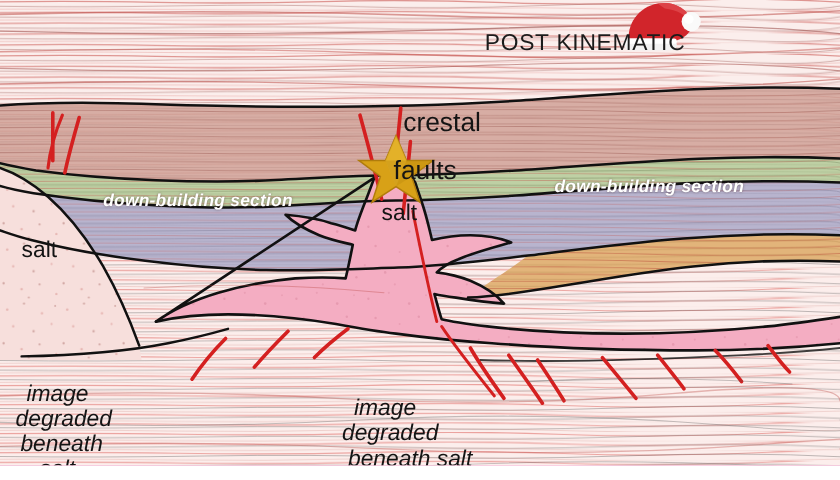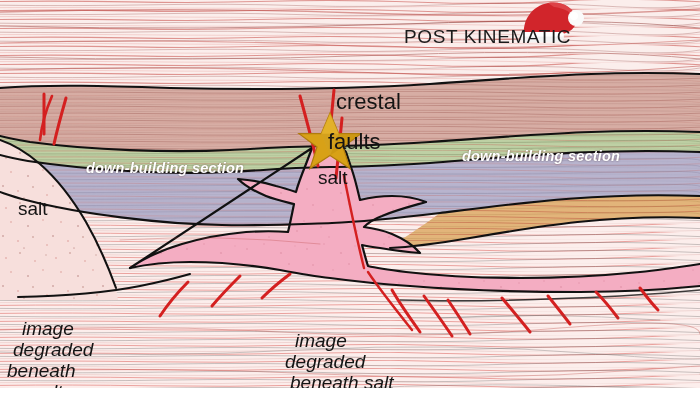--- a/index.html
+++ b/index.html
@@ -309,20 +309,20 @@
   <div class="lbl lbl-plain" style="left:318px;top:167px;">salt</div>
 
   <div class="lbl lbl-plain" style="left:18px;top:198px;">salt</div>
 
   <div class="lbl lbl-white" style="left:86px;top:160px;">down-building section</div>
 
   <div class="lbl lbl-white" style="left:462px;top:148px;">down-building section</div>
 
   <div class="lbl lbl-ital" style="left:22px;top:318px;">image</div>
   <div class="lbl lbl-ital" style="left:13px;top:339px;">degraded</div>
-  <div class="lbl lbl-ital" style="left:7px;top:360px;">beneath</div>
+  <div class="lbl lbl-ital" style="left:17px;top:360px;">beneath</div>
   <div class="lbl lbl-ital" style="left:33px;top:381px;">salt</div>
 
   <div class="lbl lbl-ital" style="left:295px;top:330px;">image</div>
   <div class="lbl lbl-ital" style="left:285px;top:351px;">degraded</div>
   <div class="lbl lbl-ital" style="left:277px;top:372px;margin-left:13px;">beneath salt</div>
 
 </div>
 
 </body></html>

